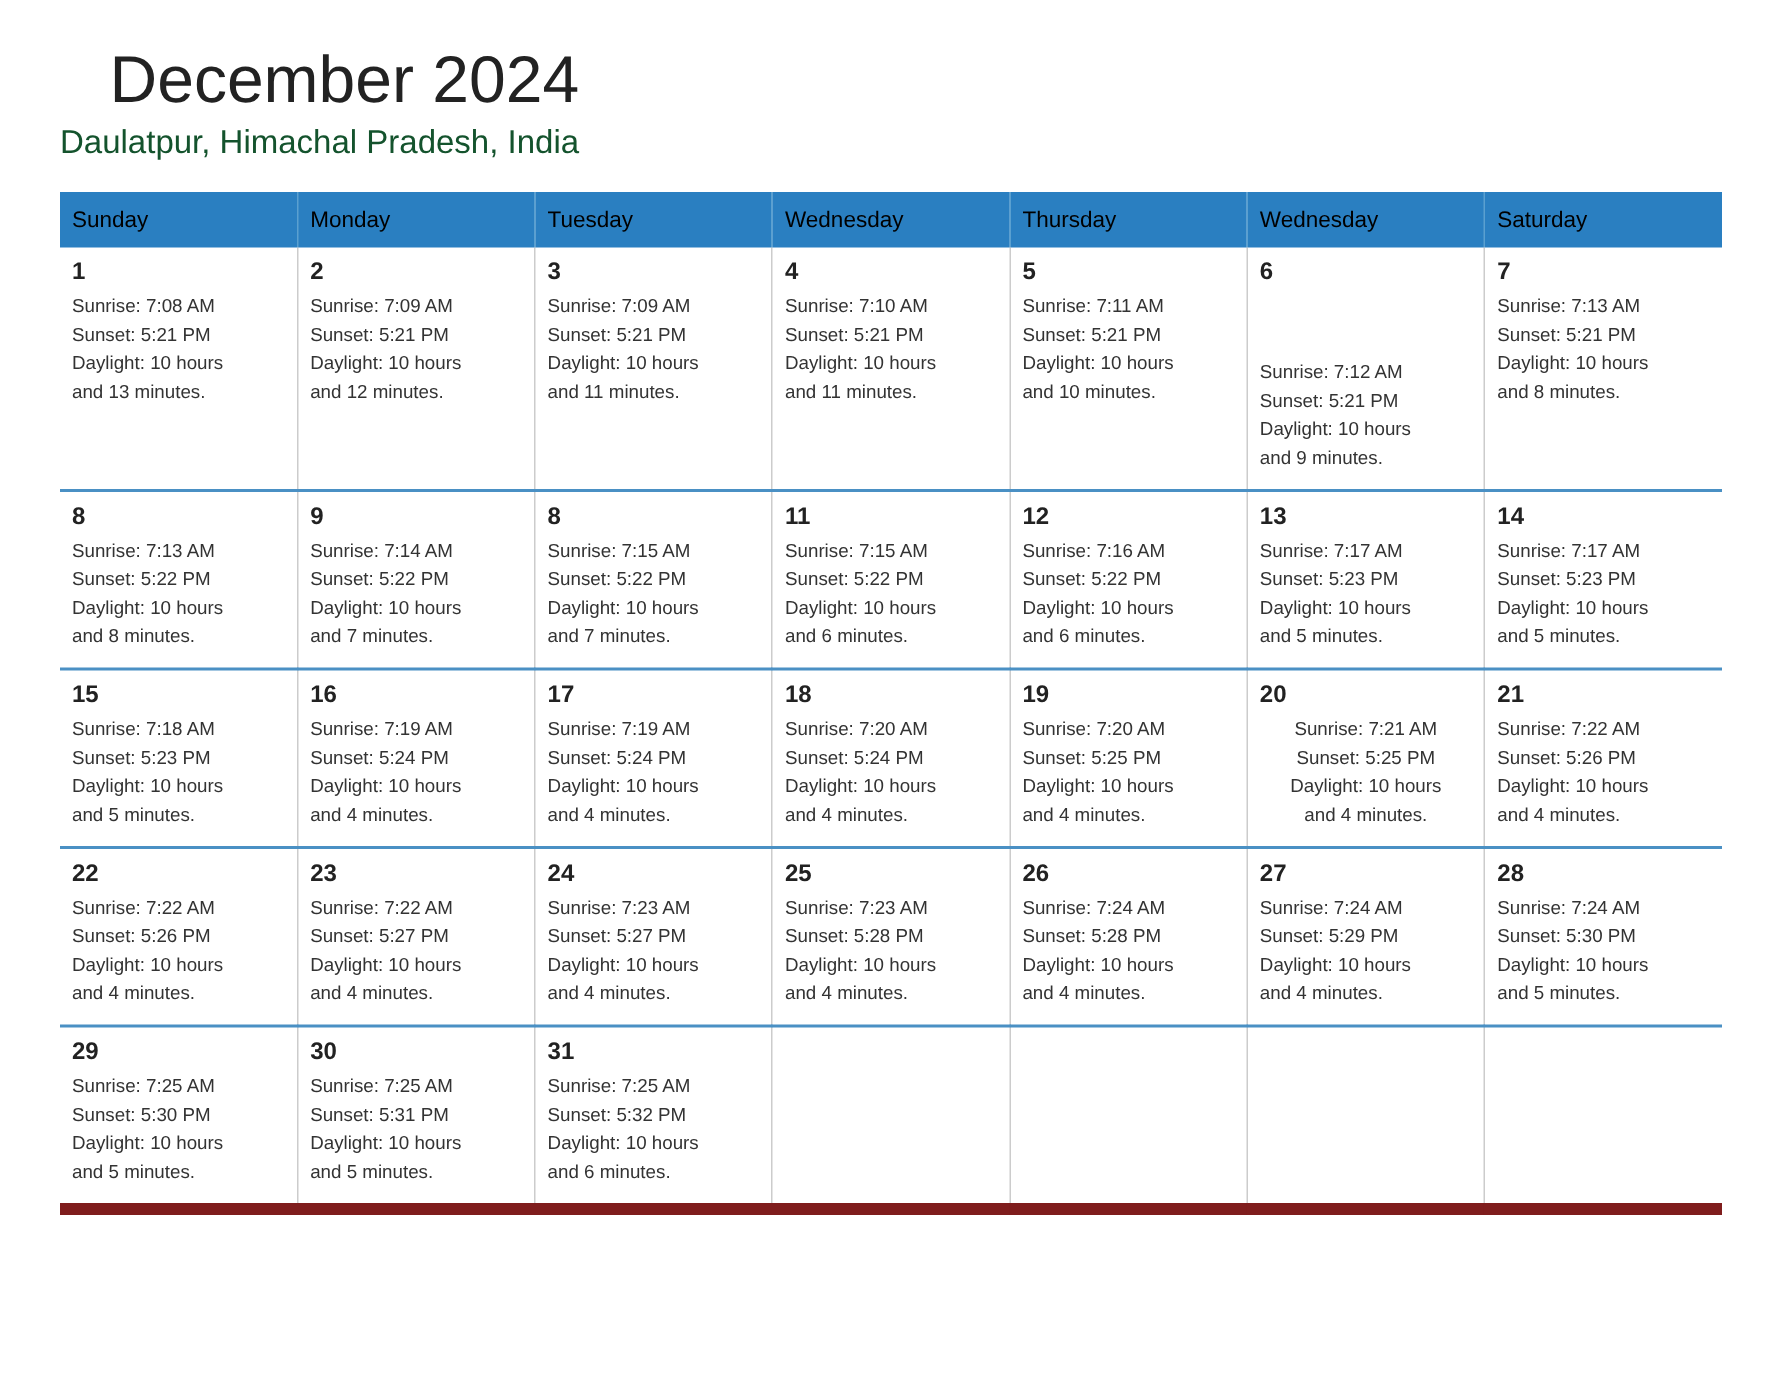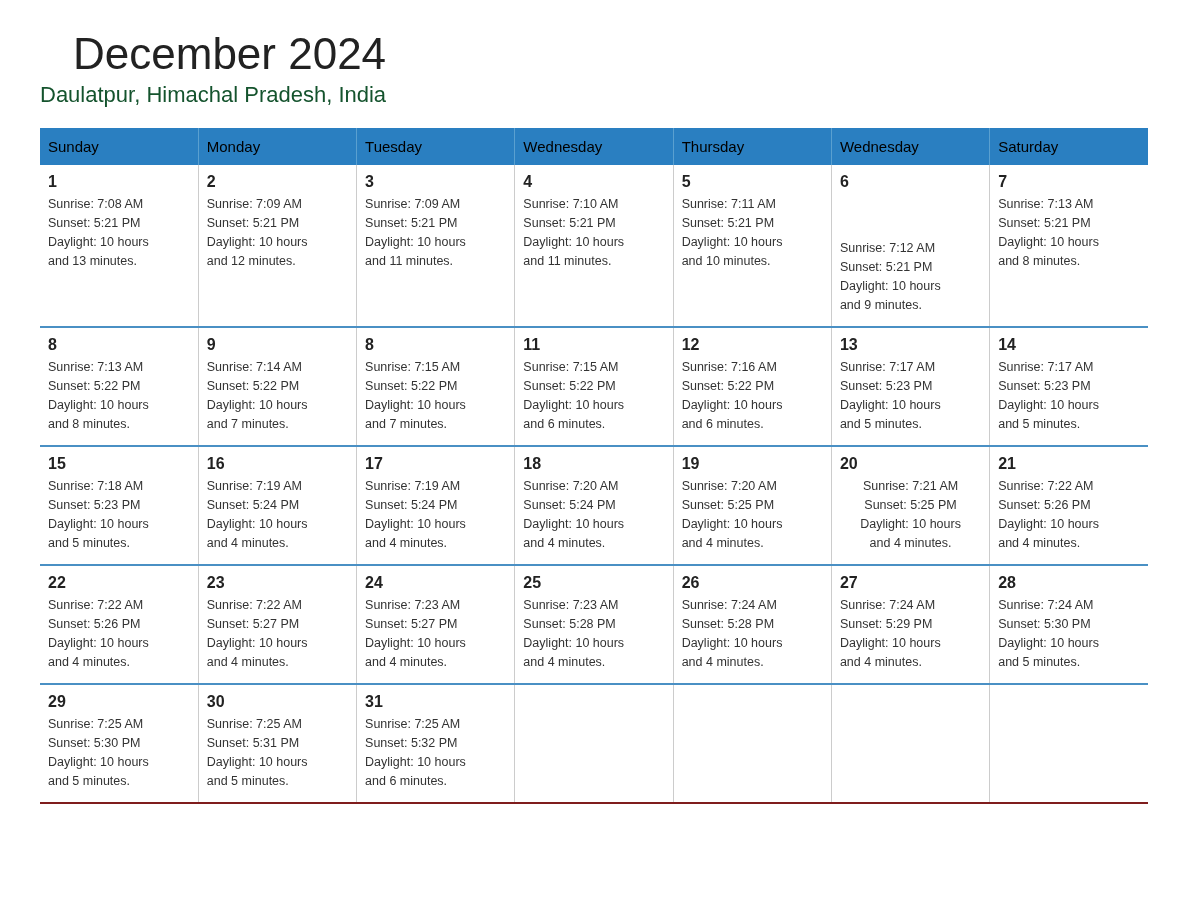--- a/index.html
+++ b/index.html
@@ -97,21 +97,21 @@
       color: #222;
       display: block;
       margin-bottom: 4px;
     }
     .day-info {
       font-size: 12.5px;
       color: #333;
       line-height: 1.5;
     }
     tbody tr:last-child {
-      border-bottom: 2px solid #7f1d1d;
+      border-bottom: 8px solid #7f1d1d;
     }
     .empty-cell {
       background: #fff;
     }
   </style>
 </head>
 <body>
 
 <div class="header">
   <div class="title-block">

